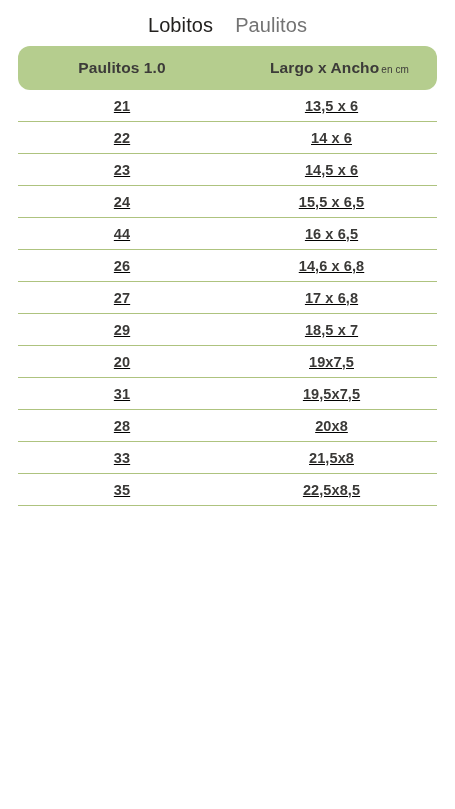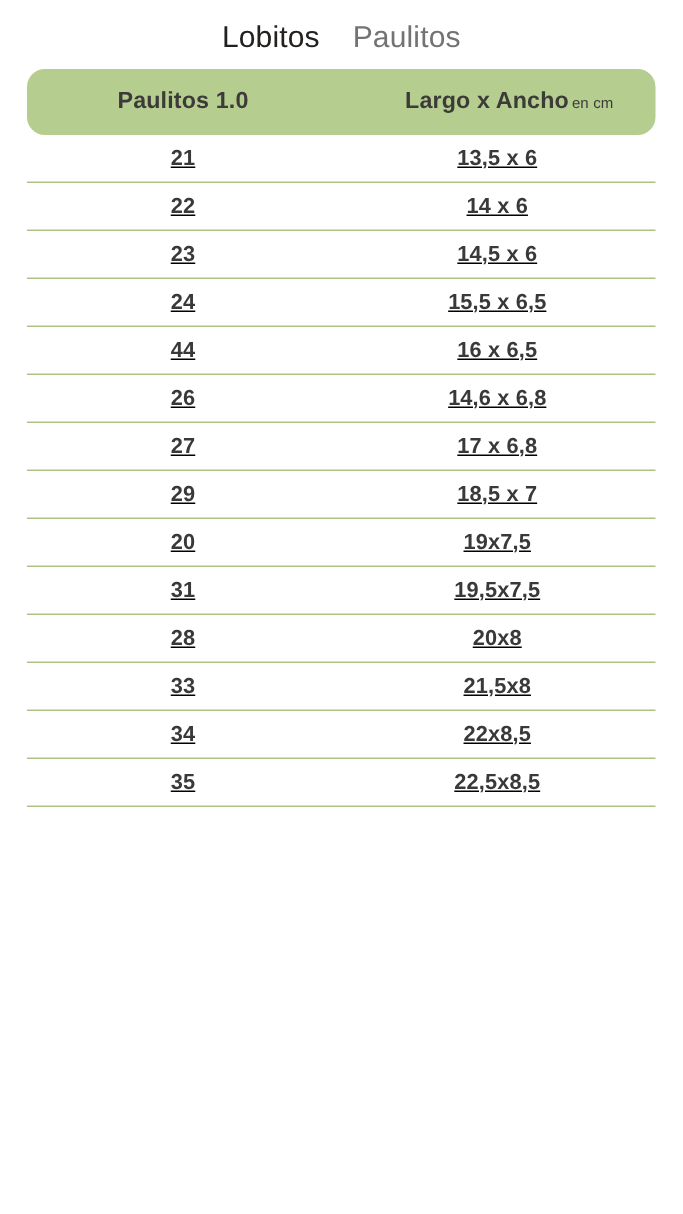--- a/index.html
+++ b/index.html
@@ -161,23 +161,19 @@
         </div>
         <div class="row">
           <div class="col1">28</div>
           <div class="col2">20x8</div>
         </div>
         <div class="row">
           <div class="col1">33</div>
           <div class="col2">21,5x8</div>
         </div>
         <div class="row">
-          <div class="col1">34</div>
-          <div class="col2">22x8,5</div>
-        </div>
-        <div class="row">
           <div class="col1">35</div>
           <div class="col2">22,5x8,5</div>
         </div>
       </div>
 
   </div>
 </div>
 
 </body></html>

